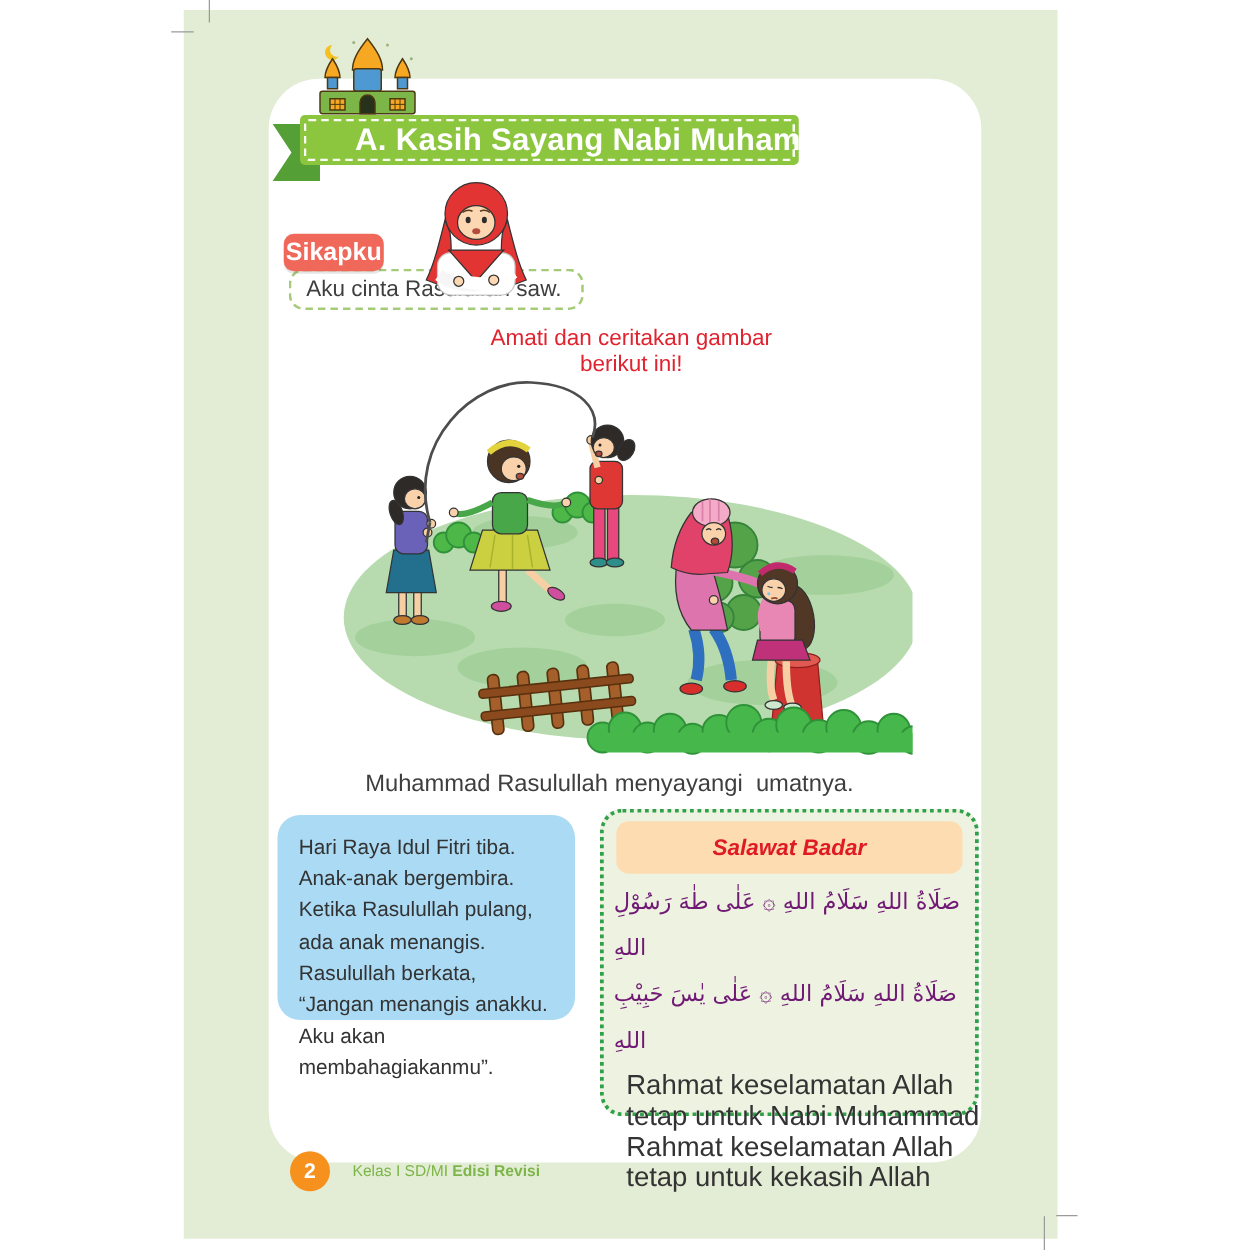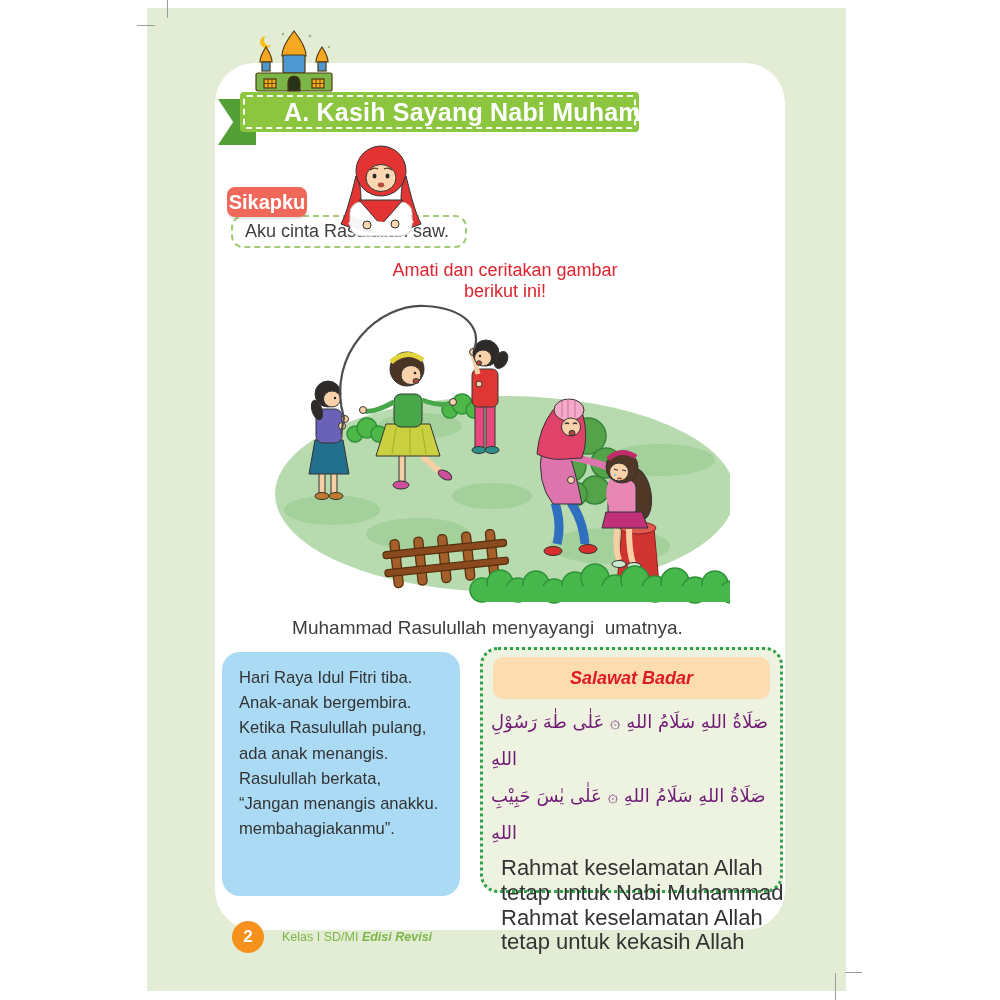--- a/index.html
+++ b/index.html
@@ -25,37 +25,37 @@
   .statement .txt{margin:4px 0 0 12px;font-size:18px;color:#3f3f3f;}
   .girl-illus{position:absolute;left:320px;top:138px;width:122px;height:99px;z-index:4;}
   
   .prompt{position:absolute;left:330px;top:260px;width:350px;text-align:center;color:#e0232e;
          font-weight:400;font-size:18px;line-height:21px;}
   
   .scene{position:absolute;left:270px;top:298px;width:460px;height:315px;}
   .caption{position:absolute;left:210px;top:617px;width:555px;text-align:center;font-size:19px;
          color:#3e3e3e;white-space:pre;}
   
-  .storybox{position:absolute;left:222px;top:652px;width:238px;height:244px;background:#aadaf4;
+  .storybox{position:absolute;left:222px;top:652px;width:238px;height:164px;background:#aadaf4;
          border-radius:18px;padding:13px 0 0 17px;box-sizing:border-box;}
   .storybox .line{font-size:16.6px;line-height:25.2px;color:#333333;white-space:nowrap;}
   
   .salawat{position:absolute;left:480px;top:647px;width:303px;height:246px;background:#eef3e1;
          border:3px dotted #2fa14b;border-radius:18px;box-sizing:border-box;}
   .salawat .head{margin:7px 10px 4px 10px;height:42px;background:#fcdcb0;border-radius:10px;
          text-align:center;line-height:42px;font-size:18px;font-weight:bold;font-style:italic;color:#e01a24;}
   .salawat .arabic{direction:rtl;text-align:left;font-family:"DejaVu Sans",sans-serif;
          font-size:18px;line-height:37px;color:#701a75;padding:0 8px;}
   .salawat .trans{margin:5px 0 0 18px;}
   .salawat .trans .line{font-size:22px;line-height:24.8px;color:#333333;white-space:nowrap;}
   
   .pagenum{position:absolute;left:232px;top:921px;width:32px;height:32px;border-radius:50%;
          background:#f6911e;color:#ffffff;font-weight:bold;font-size:17px;text-align:center;line-height:32px;}
   .booklabel{position:absolute;left:282px;top:930px;font-size:12.5px;color:#7cb648;}
-  .booklabel b{font-weight:bold;font-style:italic;}
+  .booklabel b{font-weight:bold;}
   .mosque{position:absolute;left:252px;top:29px;width:84px;height:66px;}
 </style>
 </head>
 <body>
 
 <div class="canvas">
   <div class="paper"></div>
 
   <div class="crop" style="left:167px;top:0;width:1px;height:18px;"></div>
   <div class="crop" style="left:137px;top:25px;width:18px;height:1px;"></div>
@@ -277,20 +277,21 @@
 
   <div class="caption">Muhammad Rasulullah menyayangi  umatnya.</div>
 
   <div class="storybox">
     <div class="line">Hari Raya Idul Fitri tiba.</div>
     <div class="line">Anak-anak bergembira.</div>
     <div class="line">Ketika Rasulullah pulang,</div>
     <div class="line">ada anak menangis.</div>
     <div class="line">Rasulullah berkata,</div>
     <div class="line">“Jangan menangis anakku.</div>
+    <div class="line">Aku akan</div>
     <div class="line">membahagiakanmu”.</div>
   </div>
 
   <div class="salawat">
     <div class="head">Salawat Badar</div>
     <div class="arabic" dir="rtl">صَلَاةُ اللهِ سَلَامُ اللهِ  ۞  عَلٰى طٰهَ رَسُوْلِ اللهِ</div>
     <div class="arabic" dir="rtl">صَلَاةُ اللهِ سَلَامُ اللهِ  ۞  عَلٰى يٰسَ حَبِيْبِ اللهِ</div>
     <div class="trans">
       <div class="line">Rahmat keselamatan Allah</div>
       <div class="line">tetap untuk Nabi Muhammad</div>

